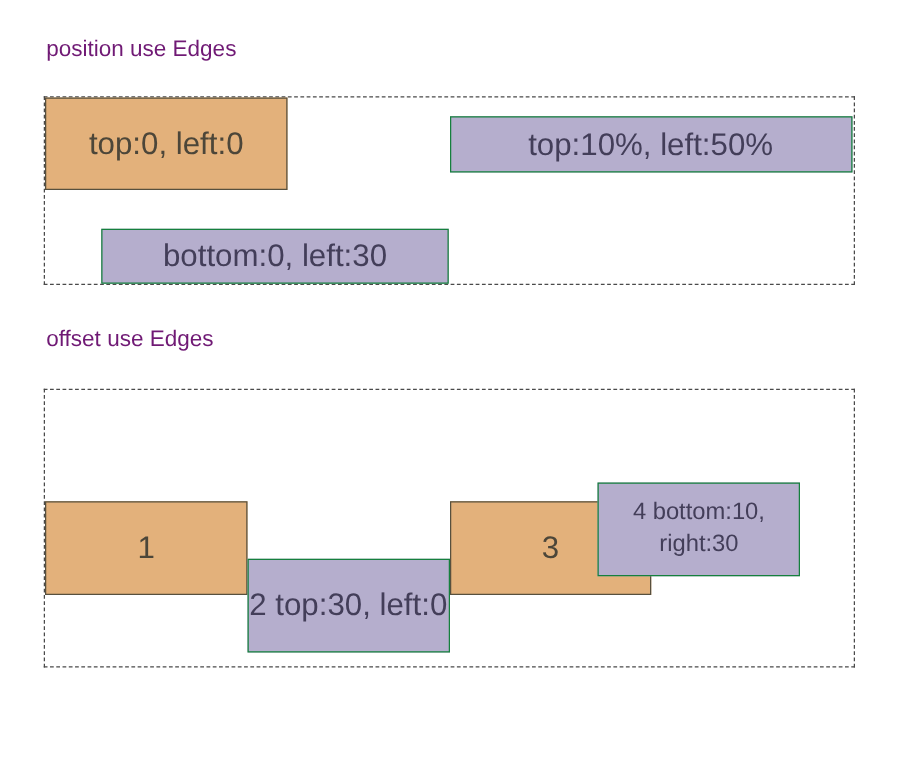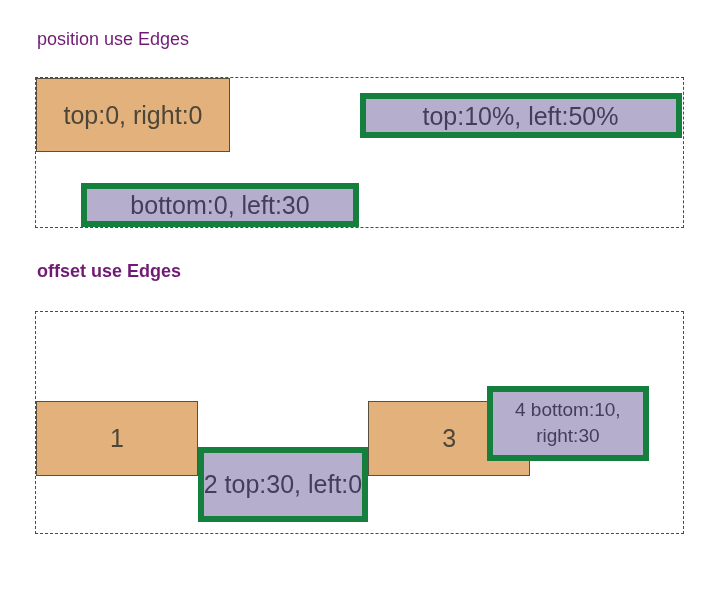--- a/index.html
+++ b/index.html
@@ -16,21 +16,21 @@
   .section-title {
     position: absolute;
     left: 37px;
     font-size: 18px;
     line-height: 20px;
     color: #701a75;
     font-weight: 400;
     white-space: nowrap;
   }
   .title-1 { top: 29px; }
-  .title-2 { top: 261px; font-weight: bold; }
+  .title-2 { top: 261px; }
 
   .demo-container {
     position: absolute;
     left: 35px;
     width: 649px;
     border: 1px dashed #4a4a4a;
     box-sizing: border-box;
     background: #ffffff;
   }
   .container-1 { top: 77px; height: 151px; }
@@ -52,21 +52,21 @@
   }
   .demo-box .label { white-space: nowrap; }
 
   .orange {
     background: #e3b17b;
     border: 1px solid #57503e;
     color: #4c4639;
   }
   .purple {
     background: #b5aecd;
-    border: 6px solid #15803d;
+    border: 1px solid #15803d;
     color: #433e59;
   }
 
   
   .container-1 .demo-box { position: absolute; }
   .box-a { left: 0;    top: 0;      width: 194px; height: 74px; }
   .box-b { left: 50%;  top: 15px;   width: 322px; height: 45px; }
   .box-c { left: 45px; bottom: 0;   width: 278px; height: 44px; }
   .box-d { right: 0;   bottom: 0;   width: 195px; height: 74px; }
 
@@ -85,21 +85,21 @@
 </style>
 </head>
 <body>
 
 <div class="page">
 
   <div class="section-title title-1">position use Edges</div>
 
   <div class="demo-container container-1">
     <div class="demo-box orange box-a">
-      <span class="label">top:0, right:0</span>
+      <span class="label">top:0, left:0</span>
     </div>
     <div class="demo-box purple box-b">
       <span class="label">top:10%, left:50%</span>
     </div>
     <div class="demo-box purple box-c">
       <span class="label">bottom:0, left:30</span>
     </div>
   </div>
 
   <div class="section-title title-2">offset use Edges</div>

